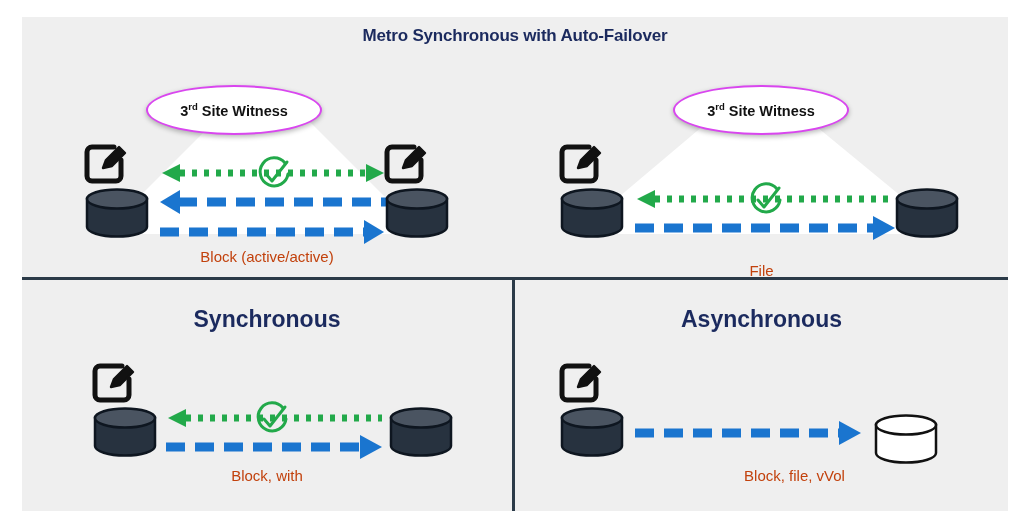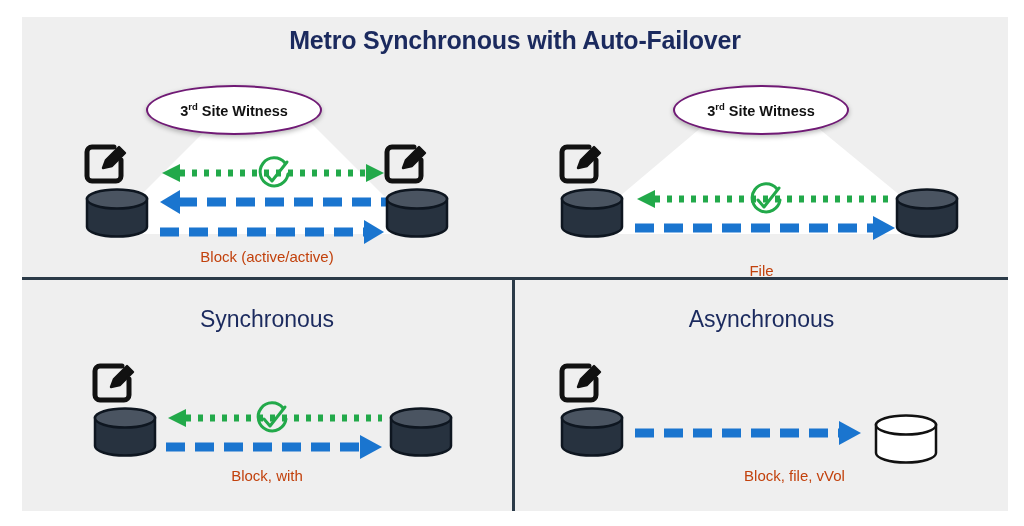--- a/index.html
+++ b/index.html
@@ -24,21 +24,21 @@
     background: #efefef;
   }
 
   
   .main-title {
     position: absolute;
     left: 0;
     top: 9px;
     width: 986px;
     text-align: center;
-    font-size: 25px;
+    font-size: 17px;
     font-weight: bold;
     color: #1b2a5e;
     letter-spacing: -0.2px;
   }
 
   
   .h-divider {
     position: absolute;
     left: 0px;
     top: 260px;
@@ -58,21 +58,21 @@
   
   .panel {
     position: absolute;
   }
   .panel-title {
     position: absolute;
     top: 26px;
     width: 100%;
     text-align: center;
     font-size: 23px;
-    font-weight: normal;
+    font-weight: bold;
     color: #1b2a5e;
   }
   .panel-caption {
     position: absolute;
     width: 100%;
     text-align: center;
     font-size: 15px;
     color: #c2410c;
   }
 
@@ -89,21 +89,21 @@
   .fan svg { display: block; }
 
   
   .witness-bubble {
     position: absolute;
     z-index: 3;
     width: 172px;
     height: 46px;
     border-radius: 50%;
     background: #ffffff;
-    border: 2px solid #701a75;
+    border: 2px solid #d946ef;
     box-shadow: 0 2px 5px rgba(0,0,0,0.28);
     display: flex;
     align-items: center;
     justify-content: center;
   }
   .witness-text {
     font-size: 14.5px;
     font-weight: bold;
     color: #111111;
     white-space: nowrap;

